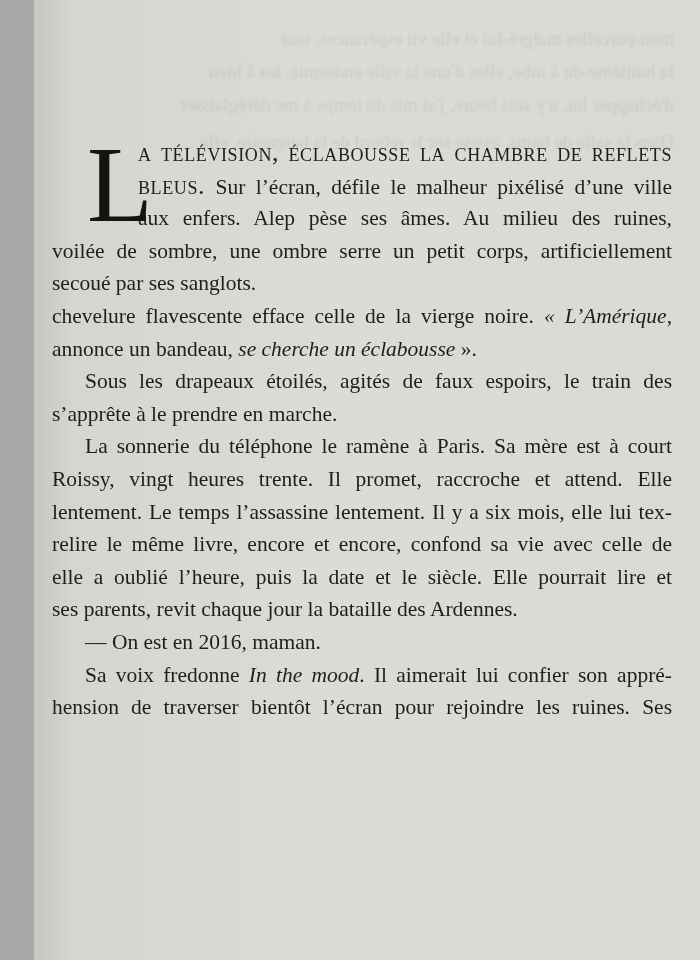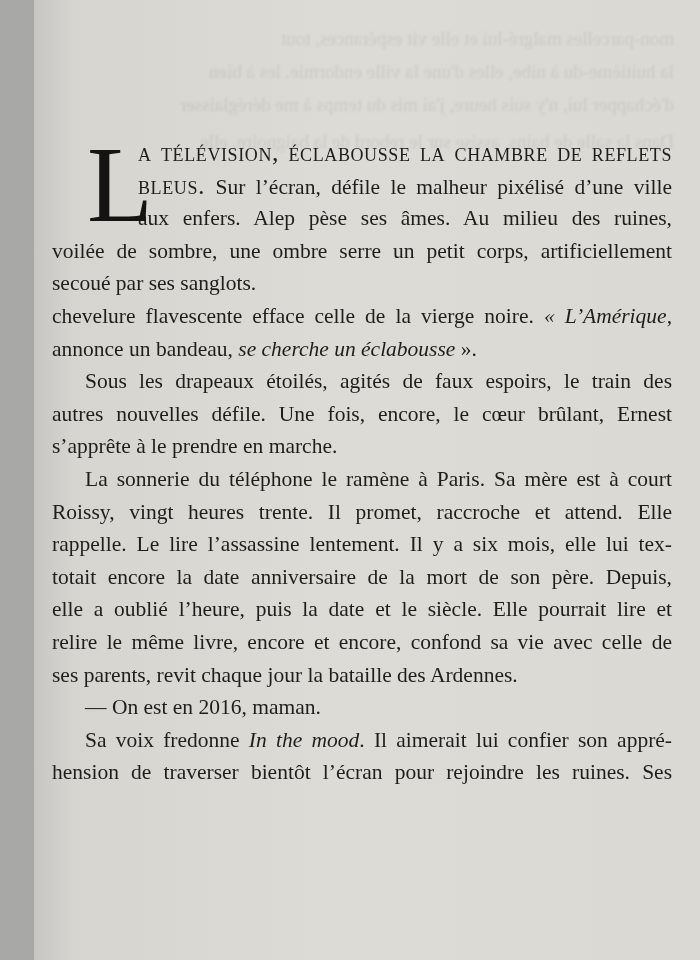--- a/index.html
+++ b/index.html
@@ -62,31 +62,29 @@
       <span class="line last">secoué par ses sanglots.</span>
     </div>
 
     <div>
       <span class="line"><span>chevelure flavescente efface celle de la vierge noire. </span><i>« L’Amérique</i><span>,</span></span>
       <span class="line last"><span>annonce un bandeau, </span><i>se cherche un éclabousse</i><span> ».</span></span>
     </div>
 
     <div>
       <span class="line indent">Sous les drapeaux étoilés, agités de faux espoirs, le train des</span>
-      <span class="line">autres nouvelles défile. Une fois, encore, le cœur brûlant, Ernest</span>
       <span class="line last">s’apprête à le prendre en marche.</span>
     </div>
 
     <div>
       <span class="line indent">La sonnerie du téléphone le ramène à Paris. Sa mère est à court</span>
       <span class="line">Roissy, vingt heures trente. Il promet, raccroche et attend. Elle</span>
-      <span class="line">rappelle. Le lire l’assassine lentement. Il y a six mois, elle lui tex-</span>
-      <span class="line">totait encore la date anniversaire de la mort de son père. Depuis,</span>
+      <span class="line">lentement. Le temps l’assassine lentement. Il y a six mois, elle lui tex-</span>
+      <span class="line">relire le même livre, encore et encore, confond sa vie avec celle de</span>
       <span class="line">elle a oublié l’heure, puis la date et le siècle. Elle pourrait lire et</span>
-      <span class="line">relire le même livre, encore et encore, confond sa vie avec celle de</span>
       <span class="line last">ses parents, revit chaque jour la bataille des Ardennes.</span>
     </div>
 
 
     <div>
       <span class="line indent last">— On est en 2016, maman.</span>
     </div>
 
     <div>
       <span class="line indent"><span>Sa voix fredonne </span><i>In the mood</i><span>. Il aimerait lui confier son appré-</span></span>

